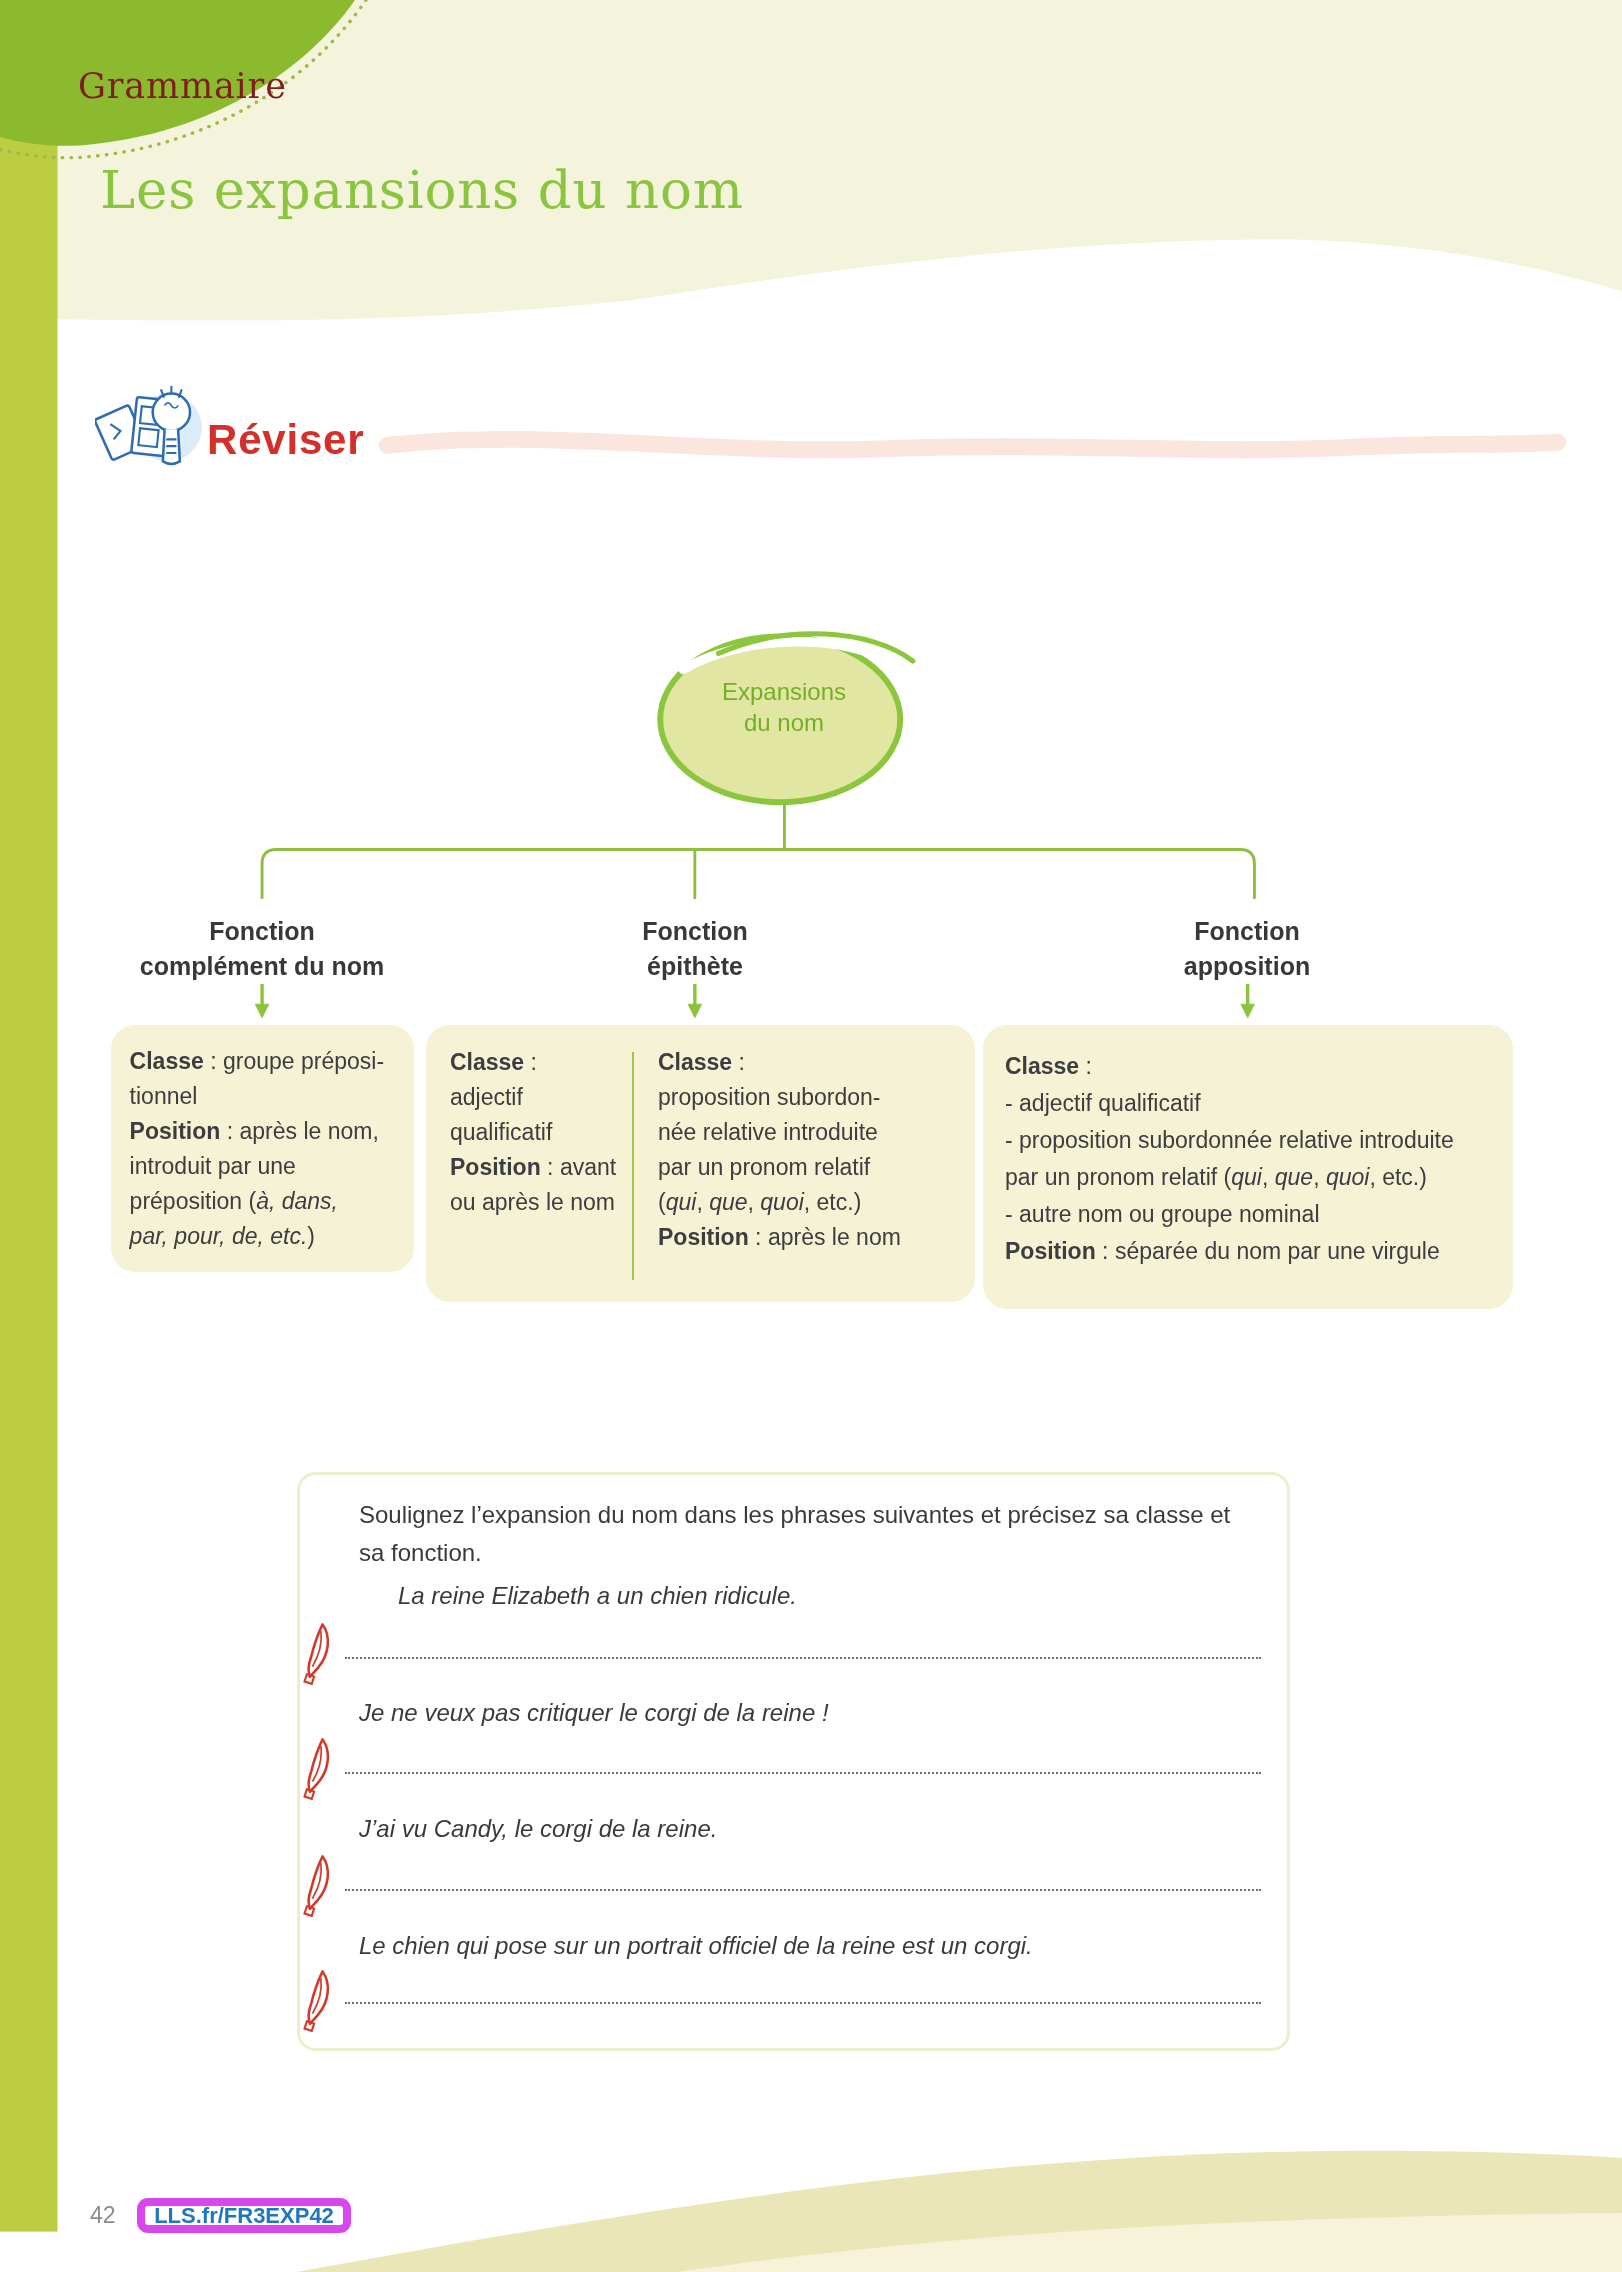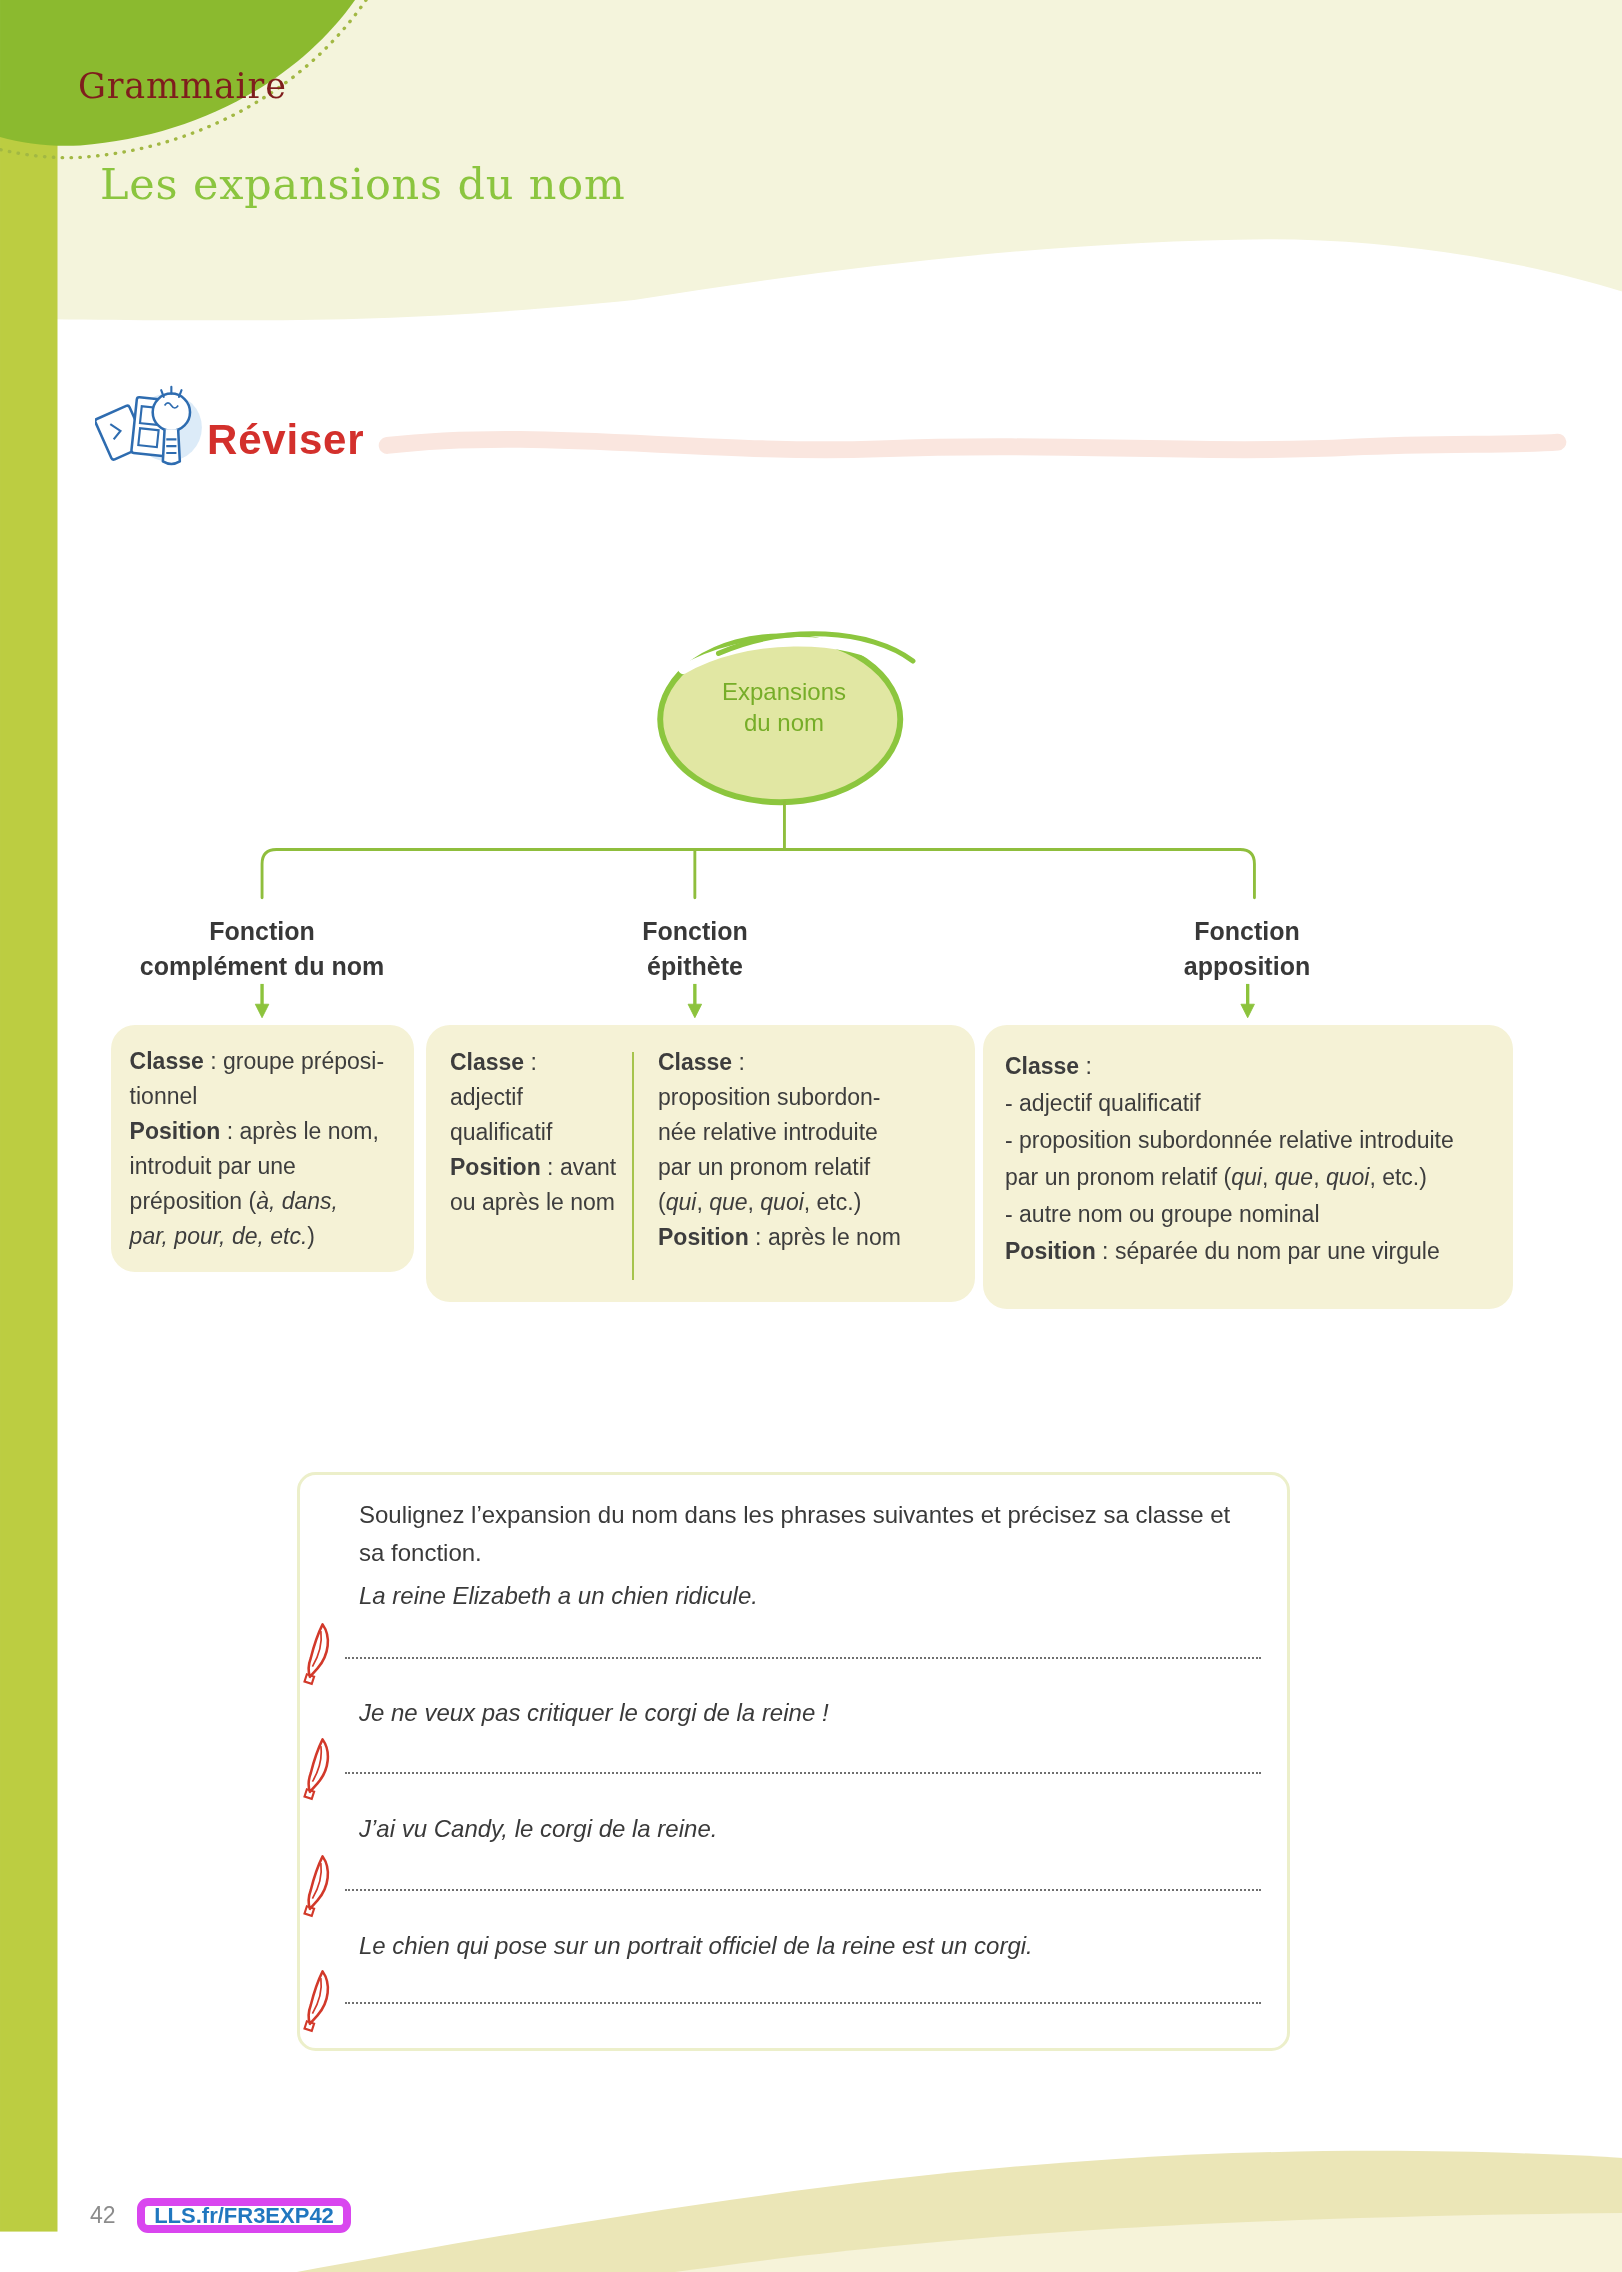--- a/index.html
+++ b/index.html
@@ -13,21 +13,21 @@
   svg{display:block;}
   
   .section-label{
     left:78px;top:66px;
     font-family:"DejaVu Serif", serif;
     font-size:35px;color:#7f1d1d;letter-spacing:0.8px;
   }
   .page-title{
     left:100px;top:159px;
     font-family:"DejaVu Serif", serif;
-    font-size:43px;color:#8bc53f;letter-spacing:0.8px;
+    font-size:53px;color:#8bc53f;letter-spacing:0.8px;
   }
   .reviser-label{
     left:207px;top:416px;
     font-size:42px;font-weight:bold;color:#d3302c;
     letter-spacing:0.8px;
   }
   
   .oval-text{
     left:674px;top:676px;width:220px;
     text-align:center;font-size:24px;font-weight:normal;
@@ -170,21 +170,21 @@
 </div>
 
 <div class="abs note-box box-apposition">
   <div class="note-text"><span class="seg-b">Classe</span><span> :</span><br><span>- adjectif qualificatif</span><br><span>- proposition subordonnée relative introduite</span><br><span>par un pronom relatif (</span><span class="seg-i">qui</span><span>, </span><span class="seg-i">que</span><span>, </span><span class="seg-i">quoi</span><span>, etc.)</span><br><span>- autre nom ou groupe nominal</span><br><span class="seg-b">Position</span><span> : séparée du nom par une virgule</span></div>
 </div>
 
 <div class="abs exercise-box"></div>
 
 <div class="abs instruction">Soulignez l’expansion du nom dans les phrases suivantes et précisez sa classe et sa fonction.</div>
 
-<div class="abs sentence" style="top:1582px;">La reine Elizabeth a un chien ridicule.</div>
+<div class="abs sentence" style="top:1582px;margin-left:39px;">La reine Elizabeth a un chien ridicule.</div>
 <svg class="abs pen" style="top:1621px;" viewBox="0 0 48 78">
   <path d="M30,4 C40,18 38,40 24,56 L15,66 C13,60 13,52 16,44 C19,32 24,16 30,4 Z" fill="#ffffff" stroke="#d2392a" stroke-width="3" stroke-linejoin="round"></path>
   <path d="M28,12 C30,28 25,42 18,54" fill="none" stroke="#d2392a" stroke-width="2"></path>
   <rect x="10" y="64" width="9" height="9" fill="none" stroke="#d2392a" stroke-width="2.5" transform="rotate(18 14 68)"></rect>
 </svg>
 <div class="abs answer-line" style="top:1657px;"></div>
 
 <div class="abs sentence" style="top:1699px;">Je ne veux pas critiquer le corgi de la reine !</div>
 <svg class="abs pen" style="top:1736px;" viewBox="0 0 48 78">
   <path d="M30,4 C40,18 38,40 24,56 L15,66 C13,60 13,52 16,44 C19,32 24,16 30,4 Z" fill="#ffffff" stroke="#d2392a" stroke-width="3" stroke-linejoin="round"></path>

